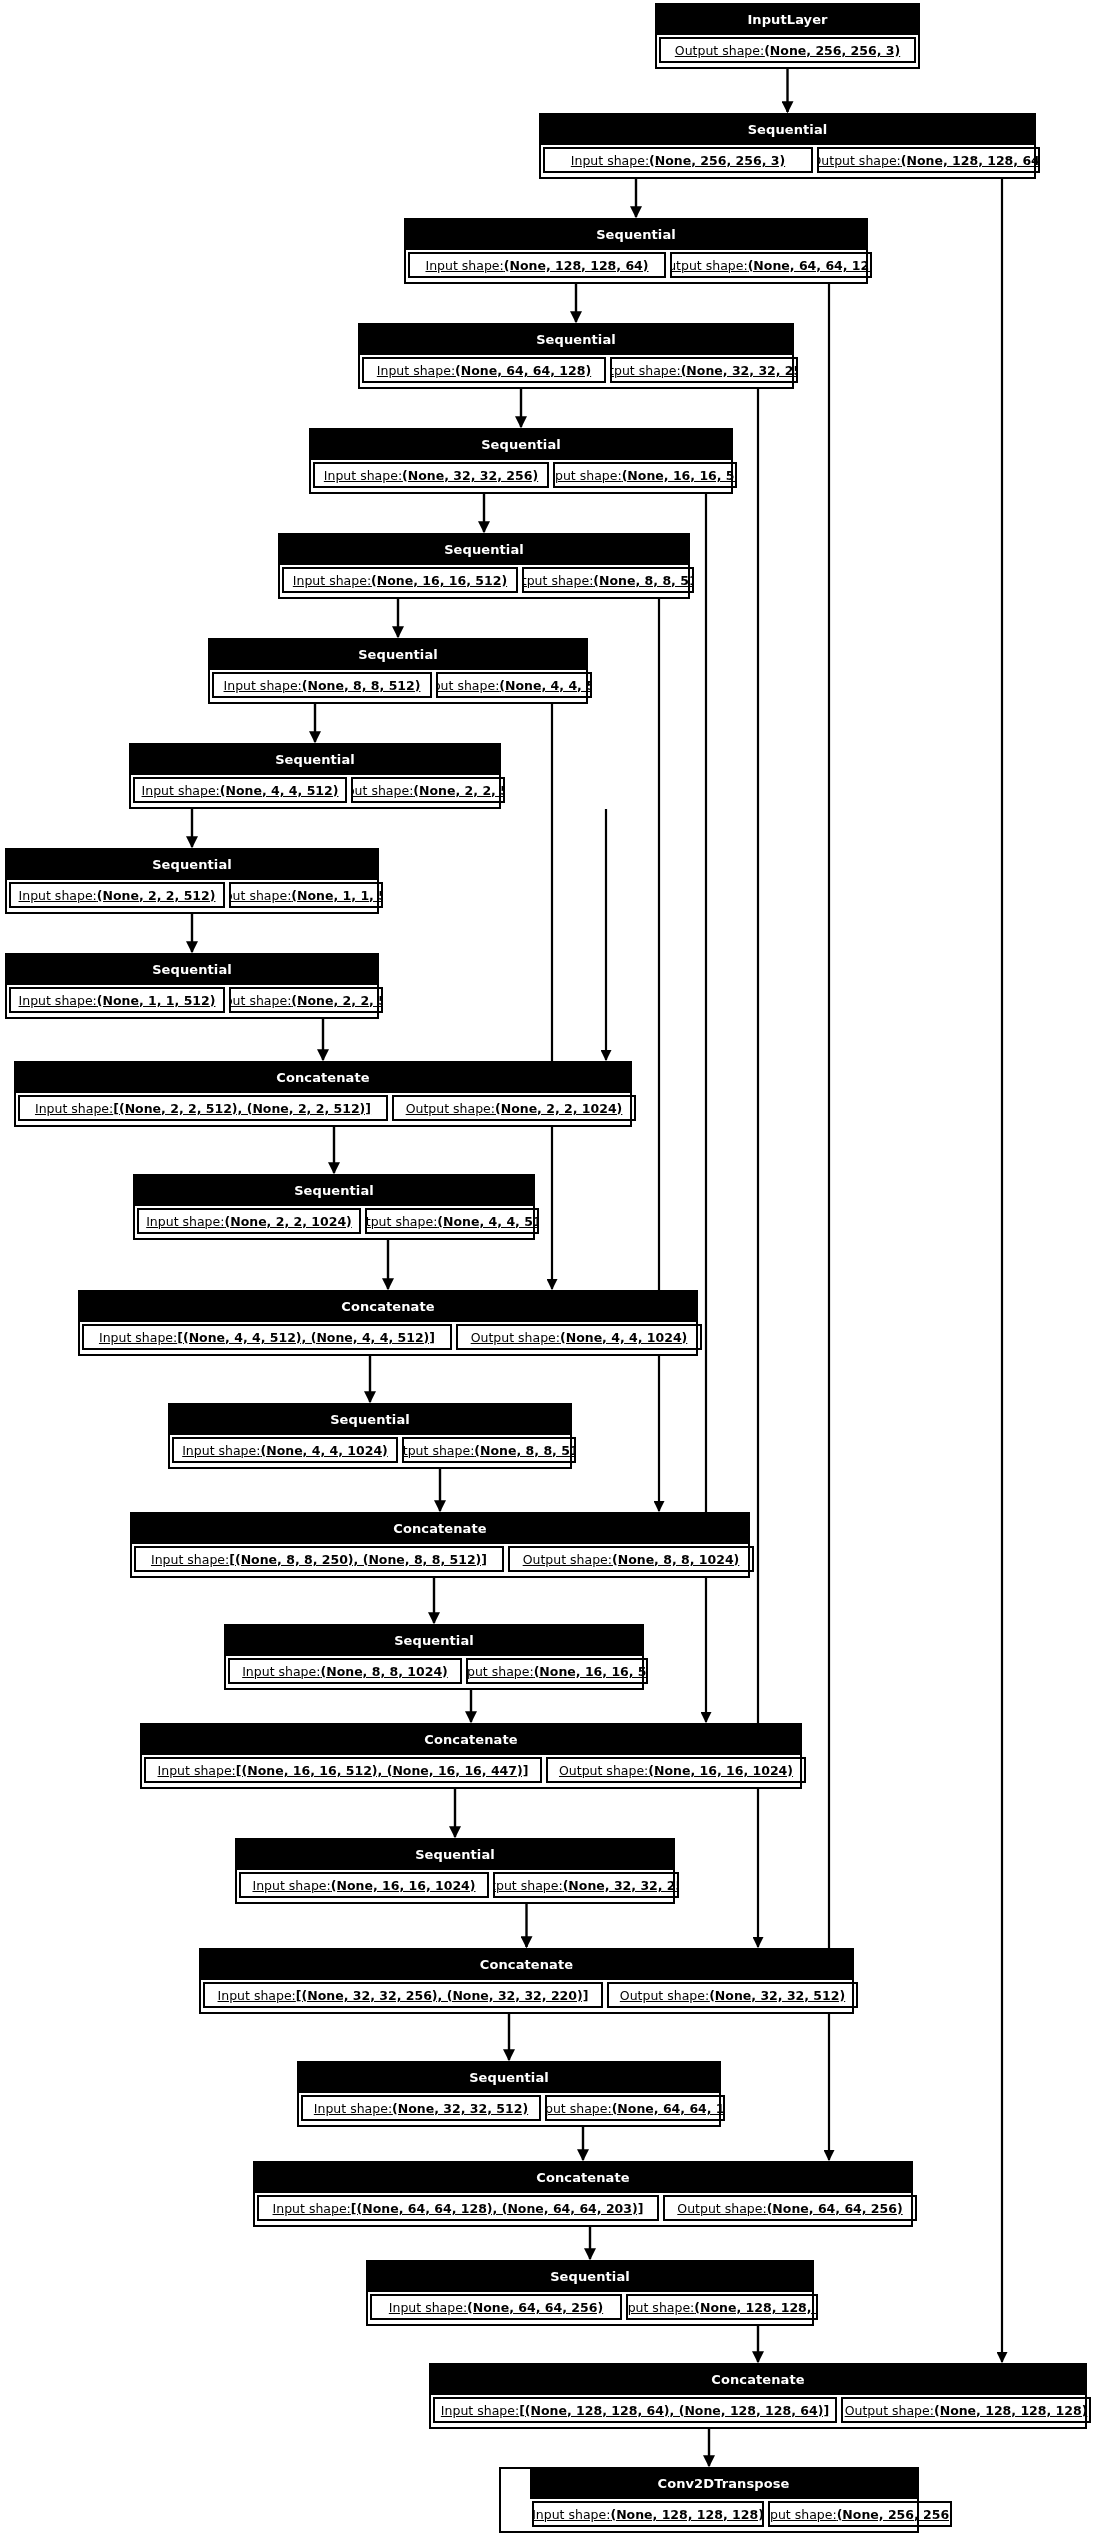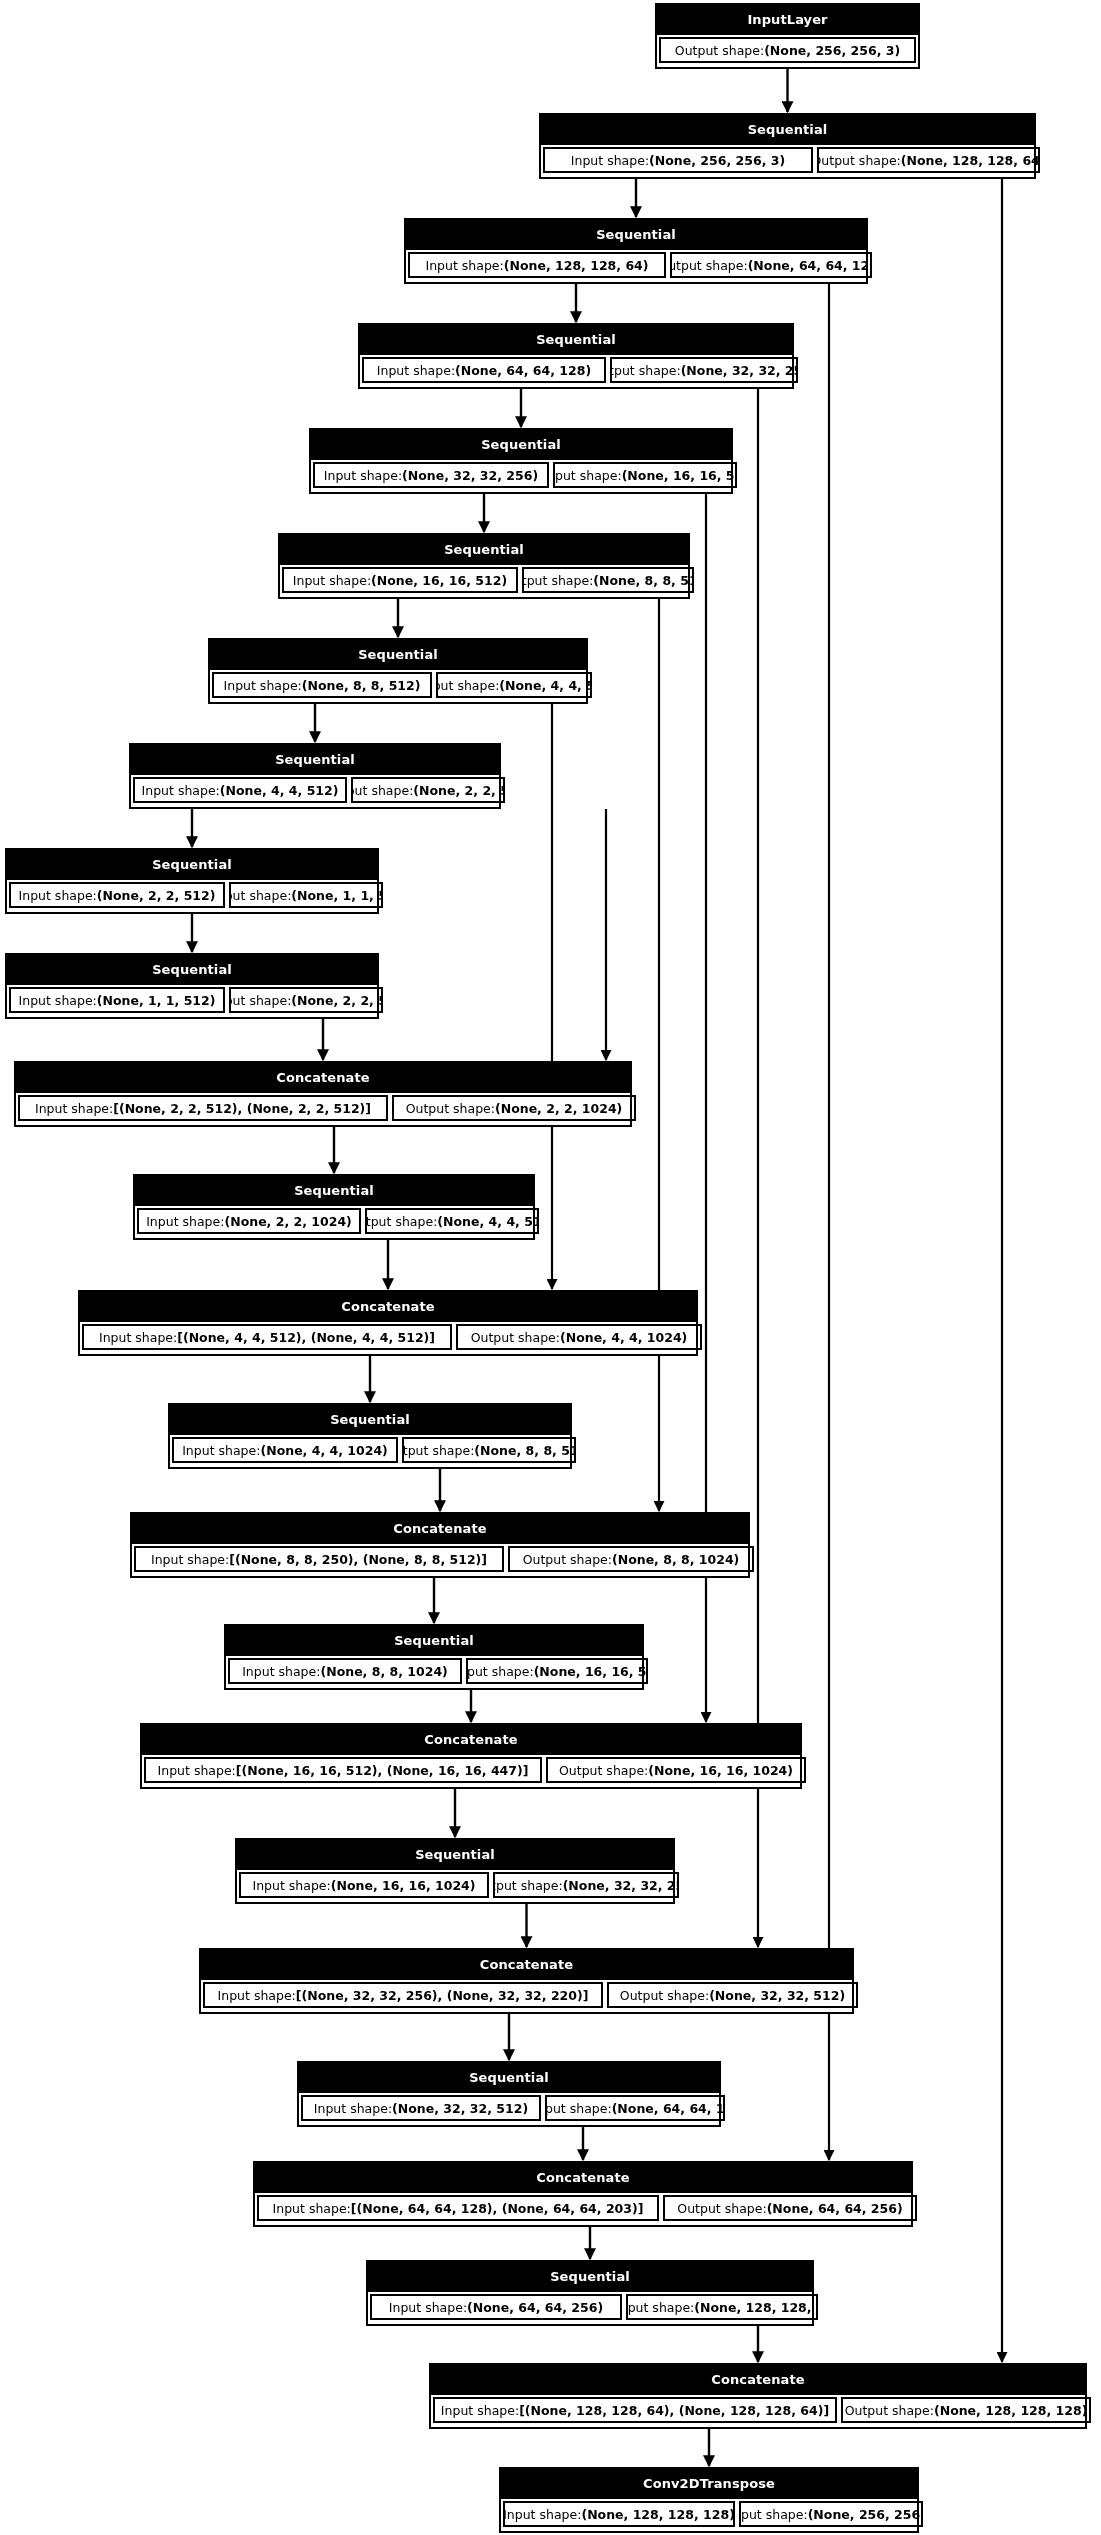--- a/index.html
+++ b/index.html
@@ -1,19 +1,19 @@
 <!DOCTYPE html>
 <html><head>
 <meta charset="utf-8">
 <style>
   html,body{margin:0;padding:0;background:#ffffff;}
   body{font-family:"DejaVu Sans","Liberation Sans",sans-serif;}
   #canvas{position:relative;width:1101px;height:2535px;background:#ffffff;overflow:hidden;}
   #edges{position:absolute;left:0;top:0;width:1101px;height:2535px;}
-  .node{position:absolute;box-sizing:border-box;border:2px solid #000000;background:#ffffff;}
+  .node{position:absolute;box-sizing:border-box;border:2px solid #000000;background:#ffffff;text-decoration:underline;}
   .node-title{background:#000000;color:#ffffff;font-weight:bold;text-align:center;
                font-size:13px;line-height:30px;height:30px;letter-spacing:0.1px;}
   .node-body{display:flex;height:30px;background:#ffffff;}
   .cell{flex:0 0 auto;box-sizing:border-box;display:flex;align-items:center;
         justify-content:center;font-size:12.5px;color:#000000;white-space:nowrap;
         border:2px solid #000000;margin:2px;padding:0 7px;overflow:hidden;}
   .cell.in{}
   .cell.out{}
   .cell b{font-weight:bold;}
   .cell .lbl{font-weight:normal;}
@@ -358,21 +358,21 @@
           <div class="cell in" style="width: 404px;">
             <span class="lbl">Input shape: </span>
             <b>[(None, 128, 128, 64), (None, 128, 128, 64)]</b>
           </div>
           <div class="cell out" style="width: 250px;">
             <span class="lbl">Output shape: </span>
             <b>(None, 128, 128, 128)</b>
           </div>
         </div>
       </div>
-      <div class="node" style="left: 499px; top: 2467px; width: 420px; height: 66px;">
+      <div class="node" style="left: 499px; top: 2467px; width: 420px; height: 66px; padding-left: 29px;">
         <div class="node-title">Conv2DTranspose</div>
         <div class="node-body">
           <div class="cell in" style="width: 232px;">
             <span class="lbl">Input shape: </span>
             <b>(None, 128, 128, 128)</b>
           </div>
           <div class="cell out" style="width: 184px;">
             <span class="lbl">Output shape: </span>
             <b>(None, 256, 256, 3)</b>
           </div>

